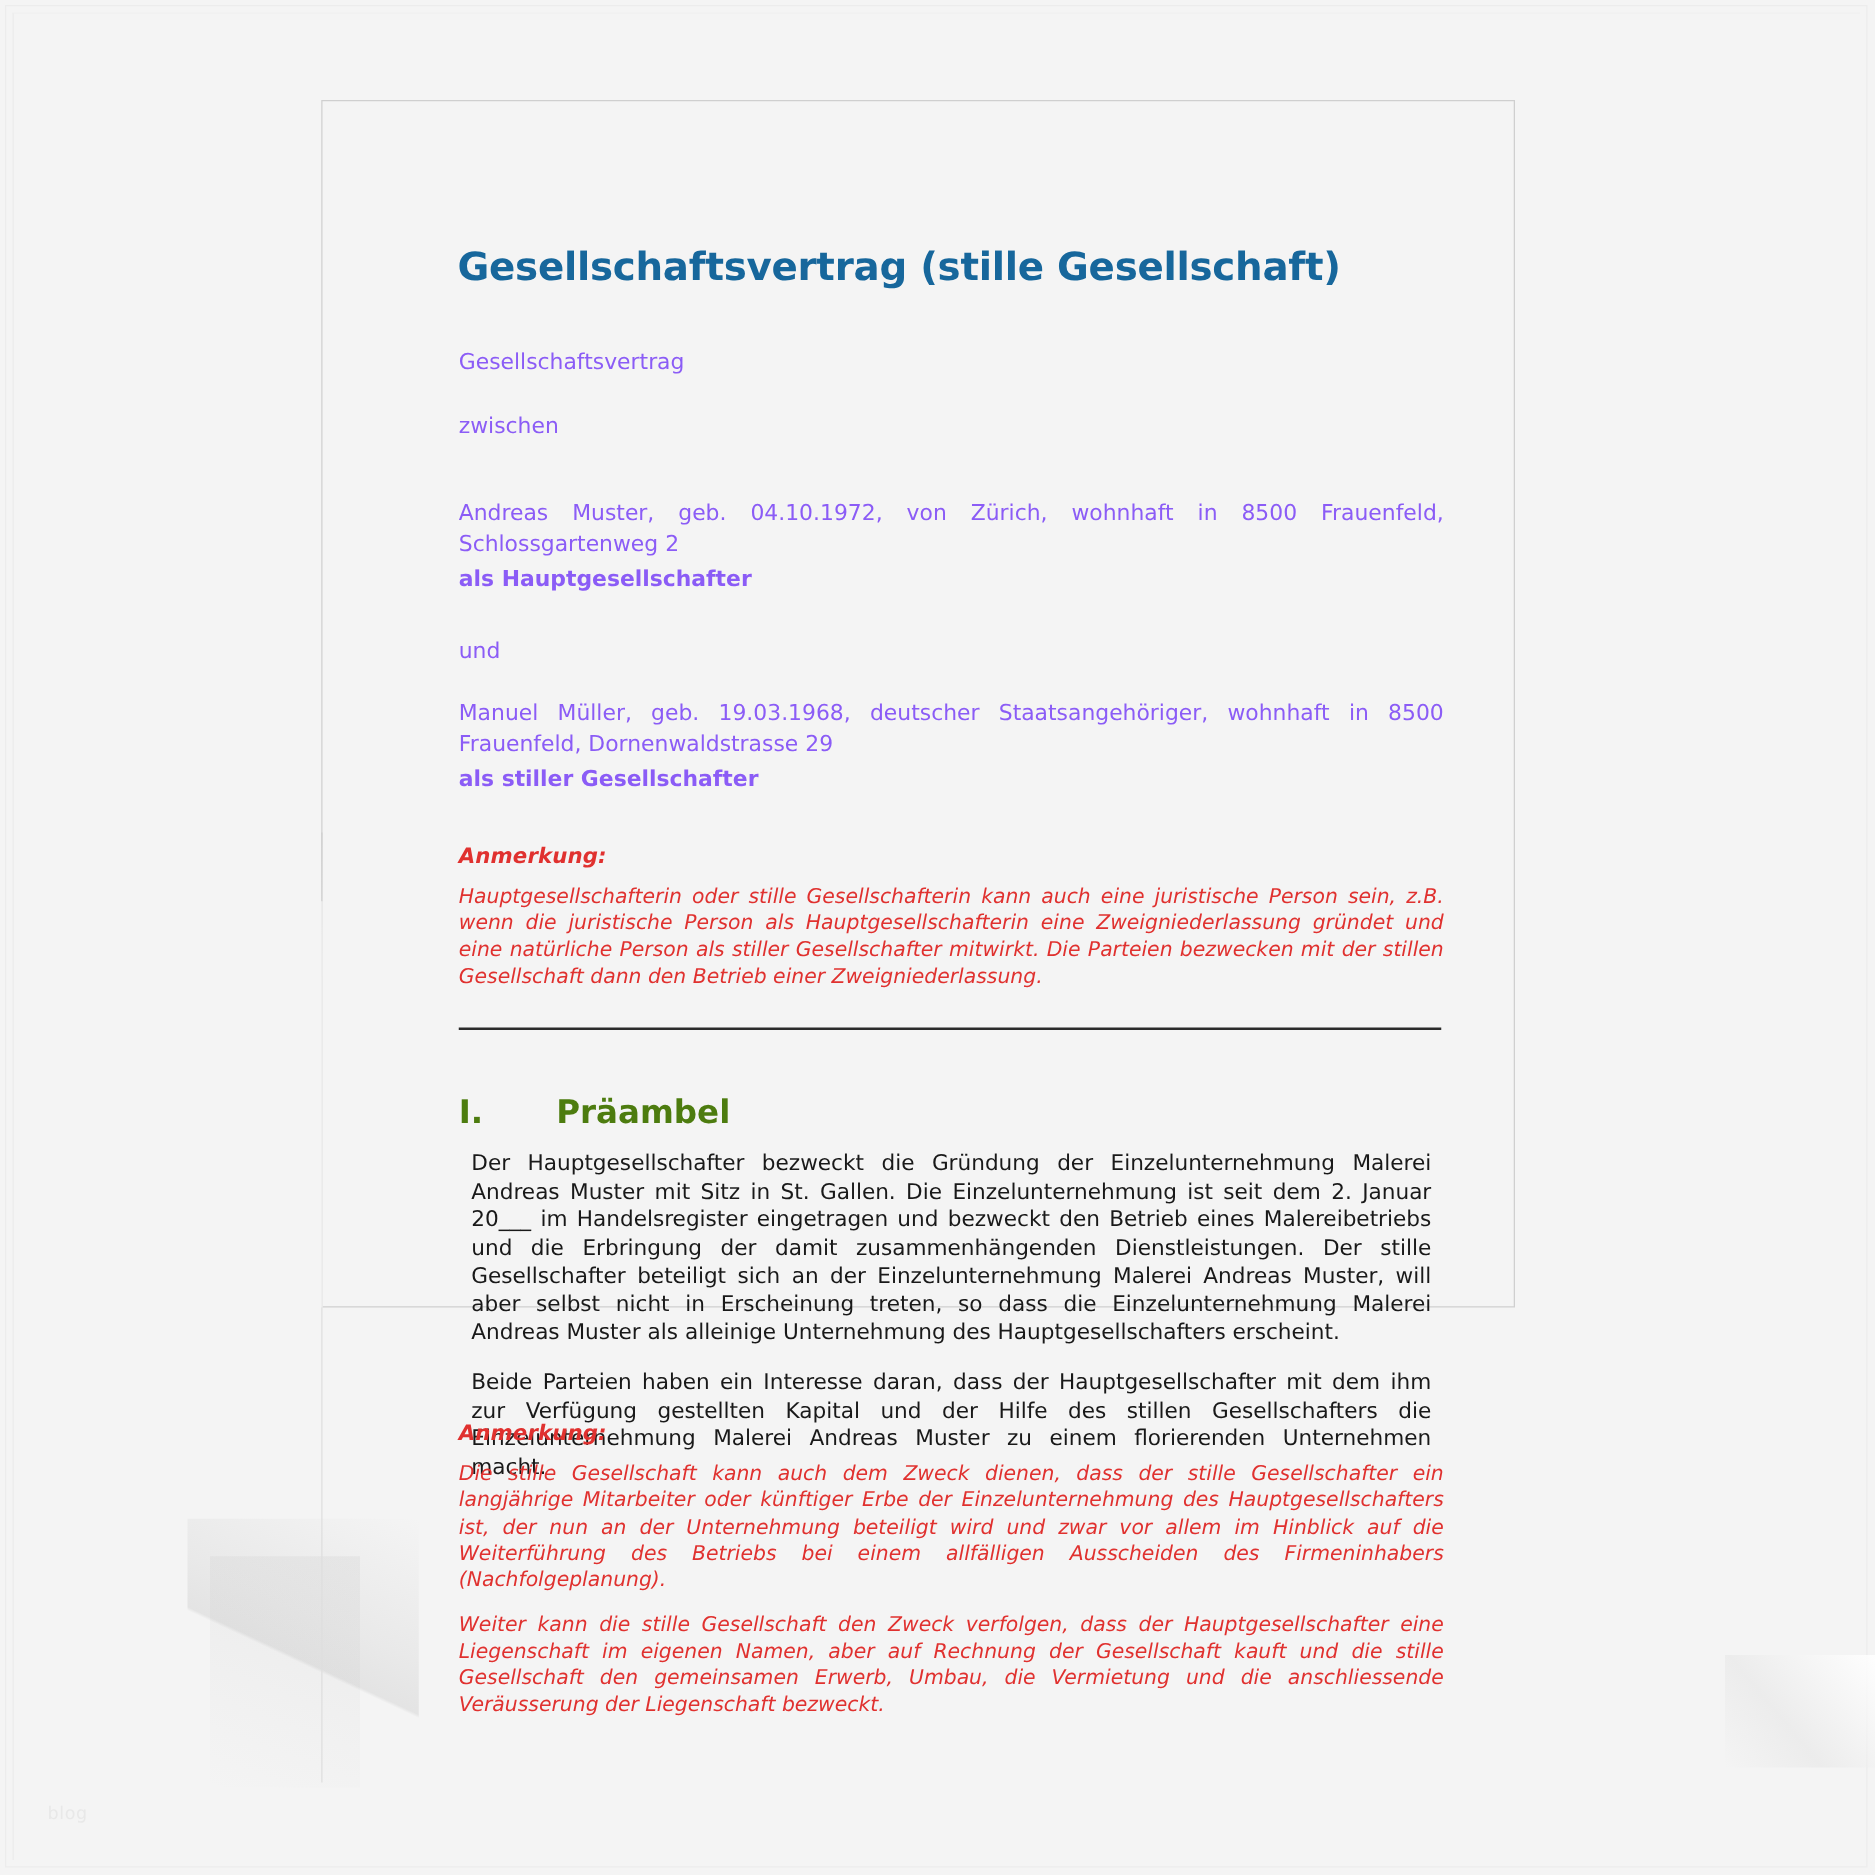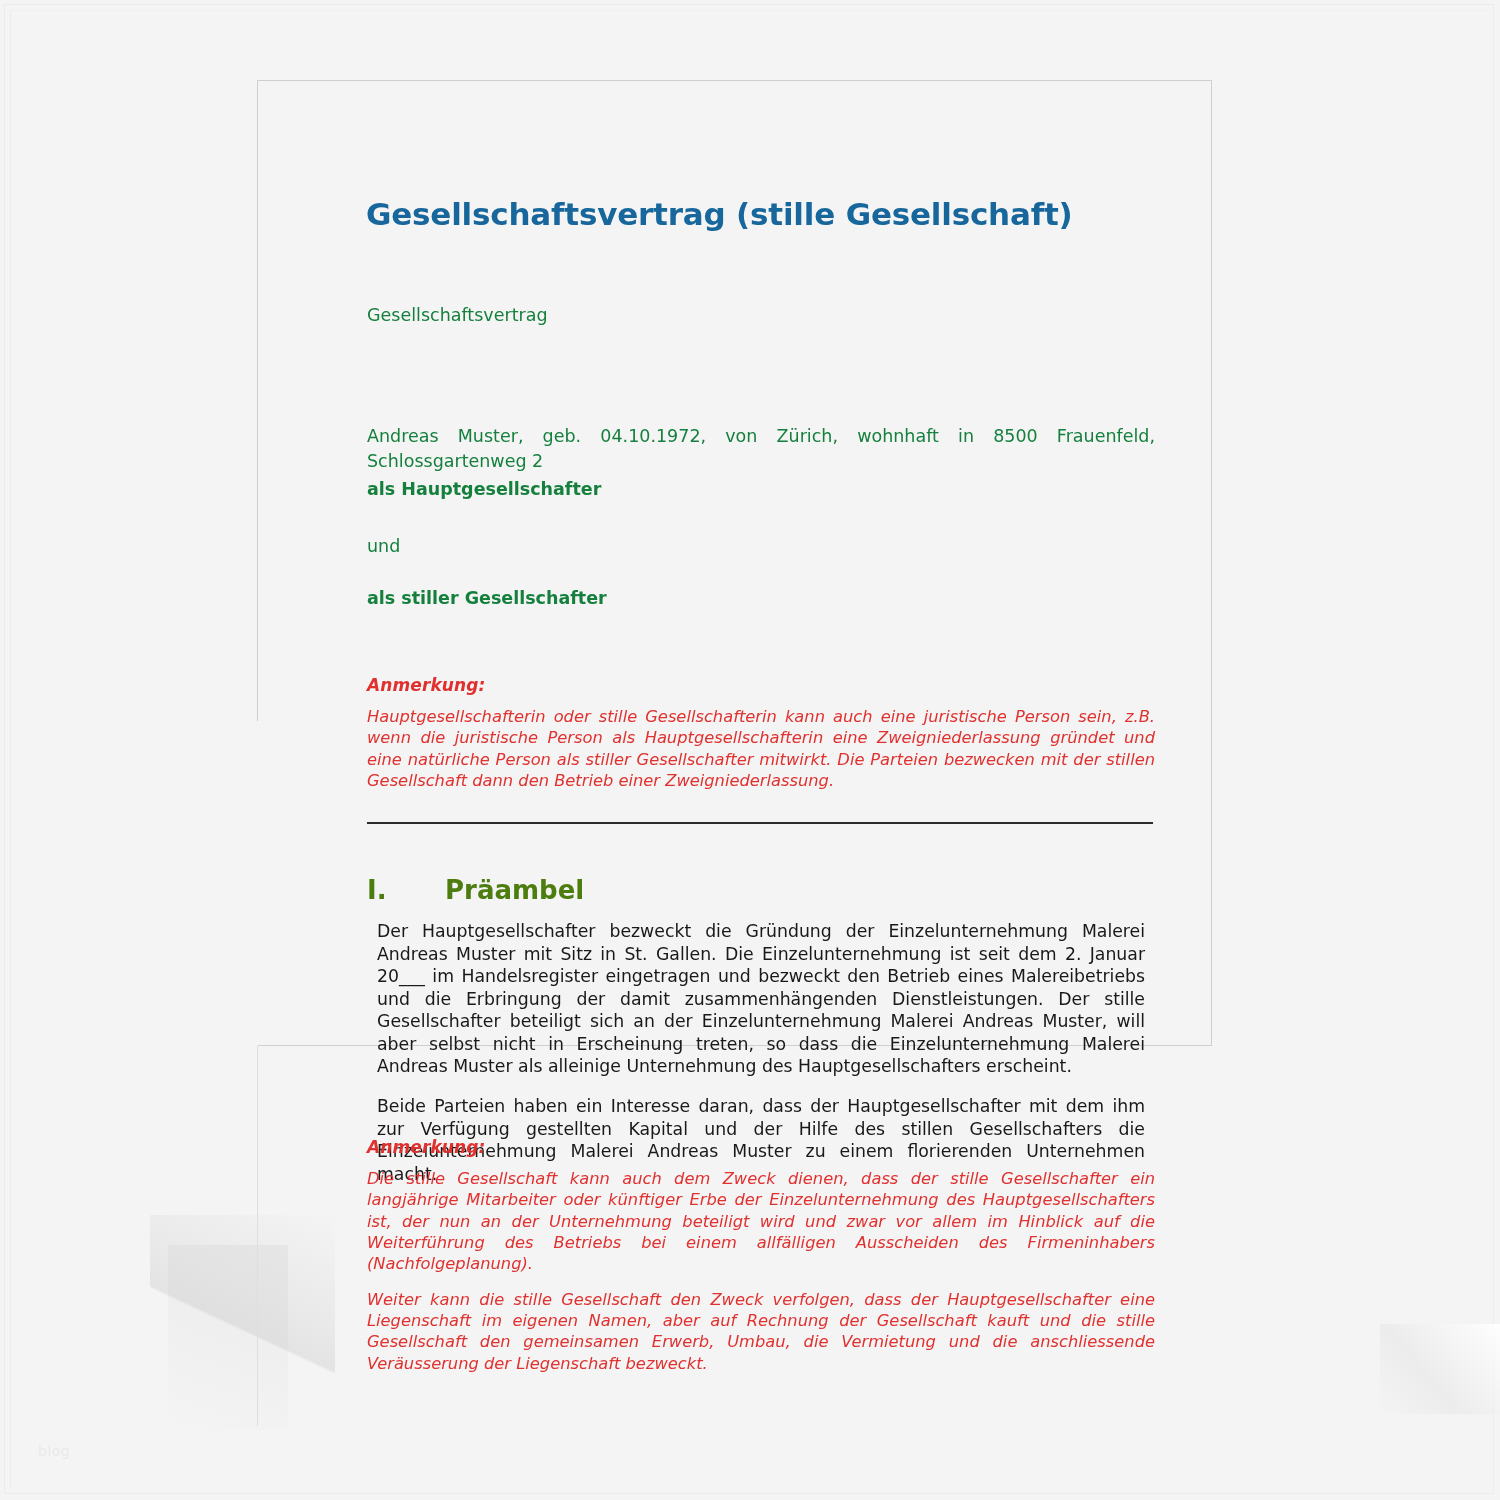--- a/index.html
+++ b/index.html
@@ -131,24 +131,23 @@
     font-size: 31px;
     font-weight: bold;
     color: #17679c;
     letter-spacing: -0.2px;
     line-height: 1.15;
     white-space: nowrap;
   }
 
   .body-text {
     font-size: 17.5px;
-    color: #15803d;
+    color: #8b5cf6;
     line-height: 1.45;
     text-align: justify;
-    margin-top: 25px;
   }
 
   .block {
     position: absolute;
     left: 2px;
     width: 788px;
   }
 
   .lbl-gv   { top: 197px; }
   .lbl-zw   { top: 248px; }
@@ -249,29 +248,31 @@
 
 <div class="sheet">
   <div class="sheet-left-lower"></div>
 
   <div class="content">
 
     <h1 class="doc-title">Gesellschaftsvertrag (stille Gesellschaft)</h1>
 
     <div class="block body-text lbl-gv">Gesellschaftsvertrag</div>
 
+    <div class="block body-text lbl-zw">zwischen</div>
 
     <div class="block body-text party-1">
       <span>Andreas Muster, geb. 04.10.1972, von Zürich, wohnhaft in 8500 Frauenfeld, Schlossgartenweg 2</span>
       <span class="party-role">als Hauptgesellschafter</span>
     </div>
 
     <div class="block body-text lbl-und">und</div>
 
     <div class="block body-text party-2">
+      <span>Manuel Müller, geb. 19.03.1968, deutscher Staatsangehöriger, wohnhaft in 8500 Frauenfeld, Dornenwaldstrasse 29</span>
       <span class="party-role">als stiller Gesellschafter</span>
     </div>
 
     <div class="note note-1">
       <p class="note-title">Anmerkung:</p>
       <p class="note-body">Hauptgesellschafterin oder stille Gesellschafterin kann auch eine juristische Person sein, z.B. wenn die juristische Person als Hauptgesellschafterin eine Zweigniederlassung gründet und eine natürliche Person als stiller Gesellschafter mitwirkt. Die Parteien bezwecken mit der stillen Gesellschaft dann den Betrieb einer Zweigniederlassung.</p>
     </div>
 
     <hr class="divider">
 

